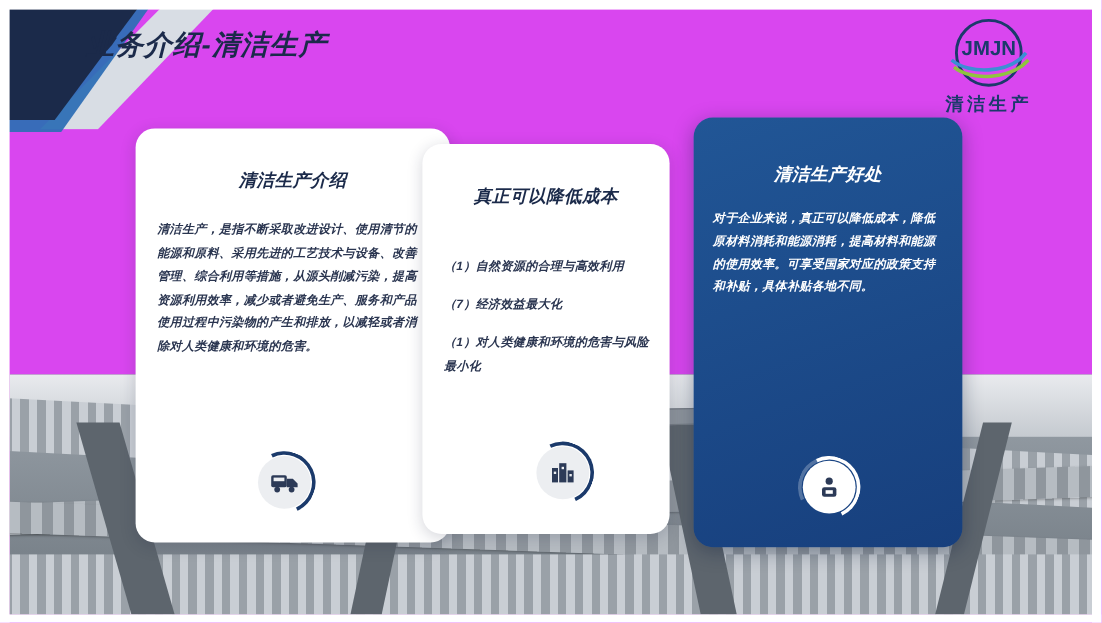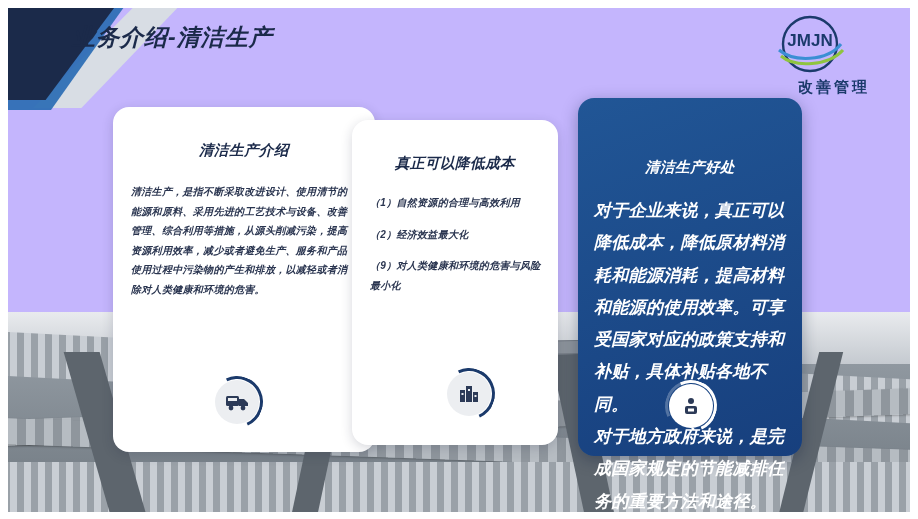--- a/index.html
+++ b/index.html
@@ -8,21 +8,21 @@
     background: #ffffff;
   }
   body {
     font-family: "Liberation Sans", sans-serif;
   }
   #slide {
     position: relative;
     width: 918px;
     height: 519px;
     overflow: hidden;
-    background: #c4b5fd;
+    background: #d946ef;
   }
 
   
   .corner-dark {
     position: absolute;
     left: 0; top: 0;
     width: 120px; height: 100px;
     background: #1b2a4a;
     clip-path: polygon(0 0, 100% 0, 38% 100%, 0 100%);
     z-index: 3;
@@ -78,24 +78,24 @@
     font-style: italic;
     color: #1b2a4a;
     letter-spacing: 1px;
     z-index: 5;
     white-space: nowrap;
   }
 
   
   .logo-wrap {
     position: absolute;
-    right: 48px; top: 14px;
+    right: 34px; top: 14px;
     width: 120px; height: 92px;
     z-index: 5;
-    text-align: right;
+    text-align: center;
   }
   .logo-mark {
     position: relative;
     width: 78px; height: 62px;
     margin: 0 auto;
   }
   .logo-text {
     font-size: 15px;
     font-weight: bold;
     color: #1b3a6b;
@@ -169,33 +169,33 @@
   #card3 { left: 578px; top: 0px;  width: 224px; height: 358px; }
 
   .card-title {
     text-align: center;
     font-size: 14.5px;
     font-weight: bold;
     font-style: italic;
     letter-spacing: .5px;
   }
   .card.light .card-title { color: #1b2a4a; margin: 34px 10px 0; }
-  .card.dark  .card-title { color: #ffffff; margin: 60px 10px 0; }
+  .card.dark  .card-title { color: #ffffff; margin: 38px 10px 0; }
 
   .card-body {
     font-size: 10px;
     line-height: 1.95;
     font-style: italic;
     font-weight: bold;
     letter-spacing: .3px;
   }
   #card1 .card-body { color: #2a3550; margin: 22px 18px 0 18px; text-align: left; }
-  #card2 .card-body { color: #2a3550; margin: 20px 16px 0 18px; }
+  #card2 .card-body { color: #2a3550; margin: 40px 16px 0 18px; }
   #card2 .card-body .line { margin-bottom: 12px; }
-  #card3 .card-body { color: #ffffff; margin: 18px 16px 0 16px; font-size: 17px; line-height: 1.9; }
+  #card3 .card-body { color: #ffffff; margin: 18px 16px 0 16px; font-size: 10px; line-height: 1.9; }
   #card3 .card-body p { margin: 0; }
 
   
   .badge {
     position: absolute;
     width: 52px; height: 52px;
     border-radius: 50%;
   }
   .badge .disc {
     position: absolute; inset: 4px;
@@ -254,21 +254,21 @@
 
   <div class="logo-wrap">
     <div class="logo-mark">
       <svg viewBox="0 0 78 62" width="78" height="62">
         <circle cx="39" cy="30" r="27" fill="none" stroke="#1b3a6b" stroke-width="2.4"></circle>
         <path d="M8 36 C22 48, 56 48, 70 30" fill="none" stroke="#3b8fd4" stroke-width="3"></path>
         <path d="M10 42 C24 54, 58 52, 72 36" fill="none" stroke="#8fc43f" stroke-width="3"></path>
         <text x="39" y="32" text-anchor="middle" font-family="Liberation Sans, sans-serif" font-size="17" font-weight="bold" fill="#1b3a6b">JMJN</text>
       </svg>
     </div>
-    <div class="logo-text">改善管理</div>
+    <div class="logo-text">清洁生产</div>
   </div>
 
   <div class="cards">
 
     <div class="card light" id="card1">
       <div class="card-title">清洁生产介绍</div>
       <div class="card-body">清洁生产，是指不断采取改进设计、使用清节的能源和原料、采用先进的工艺技术与设备、改善管理、综合利用等措施，从源头削减污染，提高资源利用效率，减少或者避免生产、服务和产品使用过程中污染物的产生和排放，以减轻或者消除对人类健康和环境的危害。</div>
     </div>
     <div class="badge light" id="badge1">
       <div class="disc">
@@ -280,43 +280,42 @@
           <rect x="3" y="6" width="9" height="3" fill="#eceef1"></rect>
         </svg>
       </div>
       <div class="ring"></div>
     </div>
 
     <div class="card light" id="card2">
       <div class="card-title">真正可以降低成本</div>
       <div class="card-body">
         <div class="line">（1）自然资源的合理与高效利用</div>
-        <div class="line">（2）经济效益最大化</div>
-        <div class="line">（9）对人类健康和环境的危害与风险最小化</div>
+        <div class="line">（7）经济效益最大化</div>
+        <div class="line">（1）对人类健康和环境的危害与风险最小化</div>
       </div>
     </div>
     <div class="badge light" id="badge2">
       <div class="disc">
         <svg width="22" height="20" viewBox="0 0 22 20">
           <rect x="2" y="6" width="5" height="12" fill="#2c3a57"></rect>
           <rect x="8" y="2" width="6" height="16" fill="#2c3a57"></rect>
           <rect x="15" y="8" width="5" height="10" fill="#2c3a57"></rect>
           <rect x="3.5" y="9" width="2" height="2" fill="#eceef1"></rect>
           <rect x="10" y="5" width="2" height="2" fill="#eceef1"></rect>
           <rect x="16.5" y="11" width="2" height="2" fill="#eceef1"></rect>
         </svg>
       </div>
       <div class="ring"></div>
     </div>
 
     <div class="card dark" id="card3">
       <div class="card-title">清洁生产好处</div>
       <div class="card-body">
         <p>对于企业来说，真正可以降低成本，降低原材料消耗和能源消耗，提高材料和能源的使用效率。可享受国家对应的政策支持和补贴，具体补贴各地不同。</p>
-        <p>对于地方政府来说，是完成国家规定的节能减排任务的重要方法和途径。</p>
       </div>
     </div>
     <div class="badge dark" id="badge3">
       <div class="disc">
         <svg width="22" height="22" viewBox="0 0 22 22">
           <circle cx="11" cy="6" r="3" fill="#2c3a57"></circle>
           <rect x="5" y="11" width="12" height="8" rx="2" fill="#2c3a57"></rect>
           <rect x="8" y="13.5" width="6" height="3" fill="#ffffff"></rect>
         </svg>
       </div>

